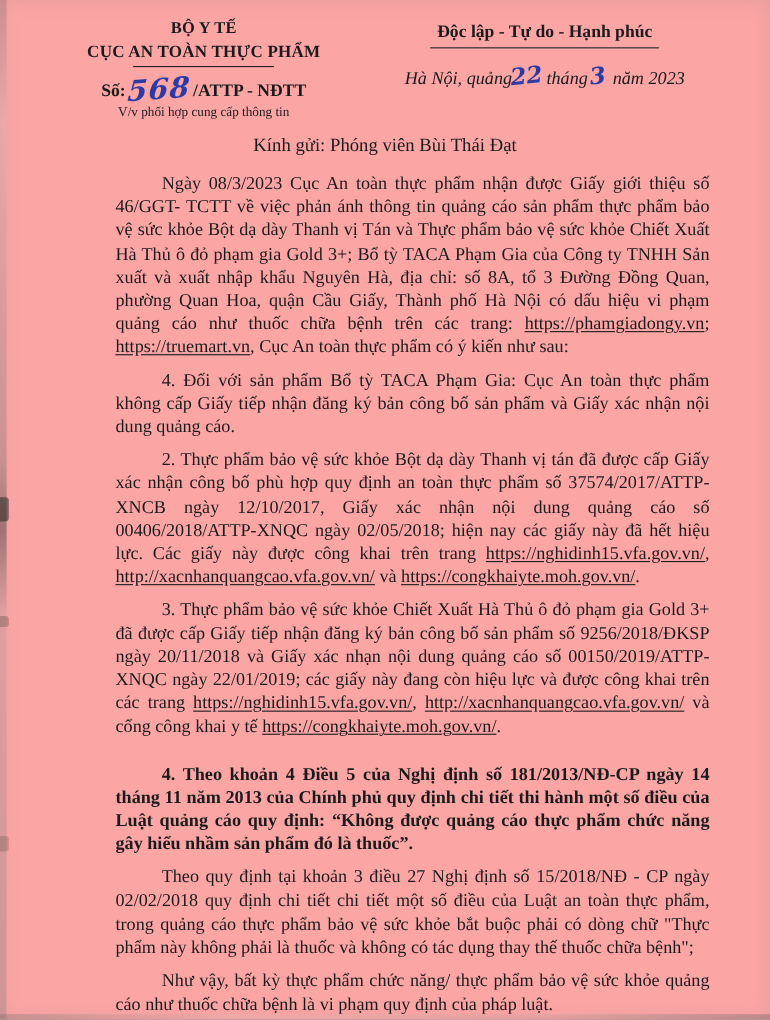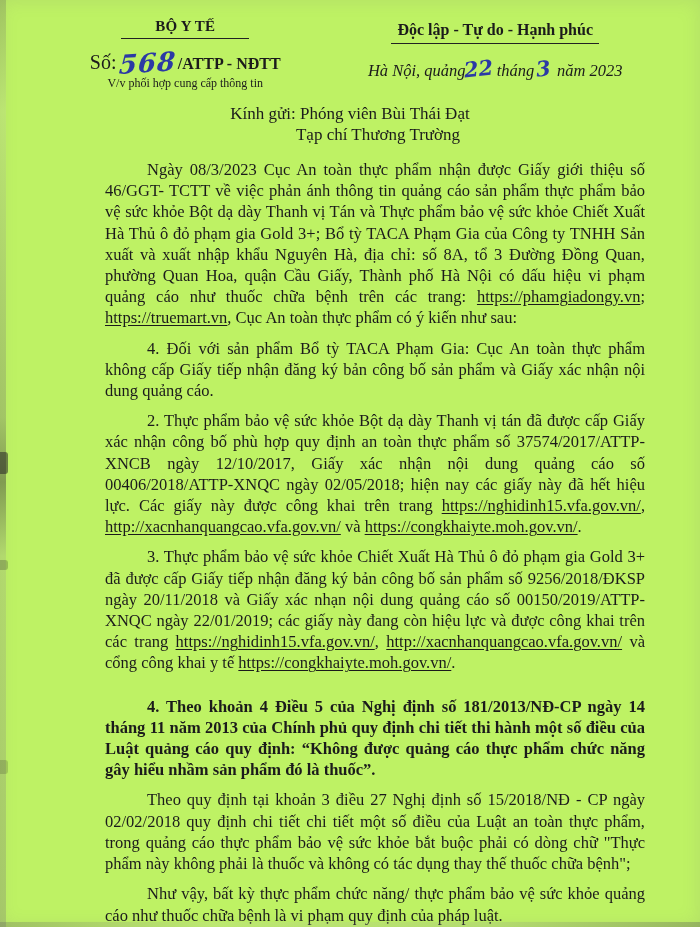--- a/index.html
+++ b/index.html
@@ -2,21 +2,21 @@
 <html><head>
 <meta charset="utf-8">
 <style>
   * { margin: 0; padding: 0; box-sizing: border-box; }
   html, body { background: #9a9a9a; }
   body { width: 700px; }
   .page {
     position: relative;
     width: 700px;
     height: 927px;
-    background: #bef264;
+    background: #fca5a5;
     color: #1b1b1b;
     font-family: "Liberation Serif", "DejaVu Serif", serif;
     overflow: hidden;
     box-shadow: inset 0 0 18px rgba(120,120,115,0.18);
   }
   
   .edge-left {
     position: absolute; left: 0; top: 0; width: 6px; height: 100%;
     background: linear-gradient(to bottom,
       rgba(90,90,88,0.25) 0%, rgba(200,200,196,0.15) 12%,
@@ -49,21 +49,21 @@
   .org-name {
     font-weight: bold; font-size: 15.5px; margin-top: 4px; letter-spacing: .2px;
   }
   .org-underline {
     width: 128px; height: 0; border-bottom: 1.6px solid #222;
     margin: 3px auto 0 auto;
   }
   .doc-number {
     margin-top: 12px; font-size: 16px; white-space: nowrap;
   }
-  .doc-number .prefix { font-size: 20px; }
+  .doc-number .prefix { font-size: 16px; font-weight: bold; }
   .handwritten {
     font-family: "DejaVu Serif", serif;
     font-style: italic; font-weight: bold;
     color: #2b3aa5;
   }
   .doc-number .handwritten {
     font-size: 26px; letter-spacing: 1px;
     display: inline-block; transform: rotate(-4deg) skewX(-8deg);
     margin: 0 2px 0 2px; line-height: 18px; vertical-align: -3px;
   }
@@ -109,34 +109,34 @@
 <div class="page">
   <div class="edge-left"></div>
   <div class="edge-bottom"></div>
   <div class="nick n1"></div>
   <div class="nick n2"></div>
   <div class="nick n3"></div>
 
   <div class="header">
     <div class="hdr-left">
       <div class="org-parent">BỘ Y TẾ</div>
+      <div class="org-name">CỤC AN TOÀN THỰC PHẨM</div>
       <div class="org-underline"></div>
       <div class="doc-number"><span class="prefix">Số:</span><span class="handwritten">568</span><span class="suffix">/ATTP - NĐTT</span></div>
       <div class="subject-line">V/v phối hợp cung cấp thông tin</div>
     </div>
     <div class="hdr-right">
       <div class="national-motto">Độc lập - Tự do - Hạnh phúc</div>
       <div class="motto-underline"></div>
       <div class="dateline"><span>Hà Nội, quảng</span><span class="handwritten hw-day">22</span><span>tháng</span><span class="handwritten hw-month">3</span><span>năm 2023</span></div>
     </div>
   </div>
 
   <div class="recipient">
     <div class="line1">Kính gửi: Phóng viên Bùi Thái Đạt</div>
-    <div class="line2">Tạp chí Thương Trường</div>
   </div>
 
   <div class="body-text">
       <p class="para"><span class="">Ngày 08/3/2023 Cục An toàn thực phẩm nhận được Giấy giới thiệu số 46/GGT- TCTT về việc phản ánh thông tin quảng cáo sản phẩm thực phẩm bảo vệ sức khỏe Bột dạ dày Thanh vị Tán và Thực phẩm bảo vệ sức khỏe Chiết Xuất Hà Thủ ô đỏ phạm gia Gold 3+; Bổ tỳ TACA Phạm Gia của Công ty TNHH Sản xuất và xuất nhập khẩu Nguyên Hà, địa chỉ: số 8A, tổ 3 Đường Đồng Quan, phường Quan Hoa, quận Cầu Giấy, Thành phố Hà Nội có dấu hiệu vi phạm quảng cáo như thuốc chữa bệnh trên các trang: </span><span class="url">https://phamgiadongy.vn</span><span class="">; </span><span class="url">https://truemart.vn</span><span class="">, Cục An toàn thực phẩm có ý kiến như sau:</span></p>
       <p class="para"><span class="">4. Đối với sản phẩm Bổ tỳ TACA Phạm Gia: Cục An toàn thực phẩm không cấp Giấy tiếp nhận đăng ký bản công bố sản phẩm và Giấy xác nhận nội dung quảng cáo.</span></p>
       <p class="para"><span class="">2. Thực phẩm bảo vệ sức khỏe Bột dạ dày Thanh vị tán đã được cấp Giấy xác nhận công bố phù hợp quy định an toàn thực phẩm số 37574/2017/ATTP-XNCB ngày 12/10/2017, Giấy xác nhận nội dung quảng cáo số 00406/2018/ATTP-XNQC ngày 02/05/2018; hiện nay các giấy này đã hết hiệu lực. Các giấy này được công khai trên trang </span><span class="url">https://nghidinh15.vfa.gov.vn/</span><span class="">, </span><span class="url">http://xacnhanquangcao.vfa.gov.vn/</span><span class=""> và </span><span class="url">https://congkhaiyte.moh.gov.vn/</span><span class="">.</span></p>
       <p class="para"><span class="">3. Thực phẩm bảo vệ sức khỏe Chiết Xuất Hà Thủ ô đỏ phạm gia Gold 3+ đã được cấp Giấy tiếp nhận đăng ký bản công bố sản phẩm số 9256/2018/ĐKSP ngày 20/11/2018 và Giấy xác nhạn nội dung quảng cáo số 00150/2019/ATTP-XNQC ngày 22/01/2019; các giấy này đang còn hiệu lực và được công khai trên các trang </span><span class="url">https://nghidinh15.vfa.gov.vn/</span><span class="">, </span><span class="url">http://xacnhanquangcao.vfa.gov.vn/</span><span class=""> và cổng công khai y tế </span><span class="url">https://congkhaiyte.moh.gov.vn/</span><span class="">.</span></p>
       <p class="para extra-gap"><span class="">4. Theo khoản 4 Điều 5 của Nghị định số 181/2013/NĐ-CP ngày 14 tháng 11 năm 2013 của Chính phủ quy định chi tiết thi hành một số điều của Luật quảng cáo quy định: “Không được quảng cáo thực phẩm chức năng gây hiểu nhầm sản phẩm đó là thuốc”.</span></p>
       <p class="para"><span class="">Theo quy định tại khoản 3 điều 27 Nghị định số 15/2018/NĐ - CP ngày 02/02/2018 quy định chi tiết chi tiết một số điều của Luật an toàn thực phẩm, trong quảng cáo thực phẩm bảo vệ sức khỏe bắt buộc phải có dòng chữ "Thực phẩm này không phải là thuốc và không có tác dụng thay thế thuốc chữa bệnh";</span></p>
       <p class="para"><span class="">Như vậy, bất kỳ thực phẩm chức năng/ thực phẩm bảo vệ sức khỏe quảng cáo như thuốc chữa bệnh là vi phạm quy định của pháp luật.</span></p>

